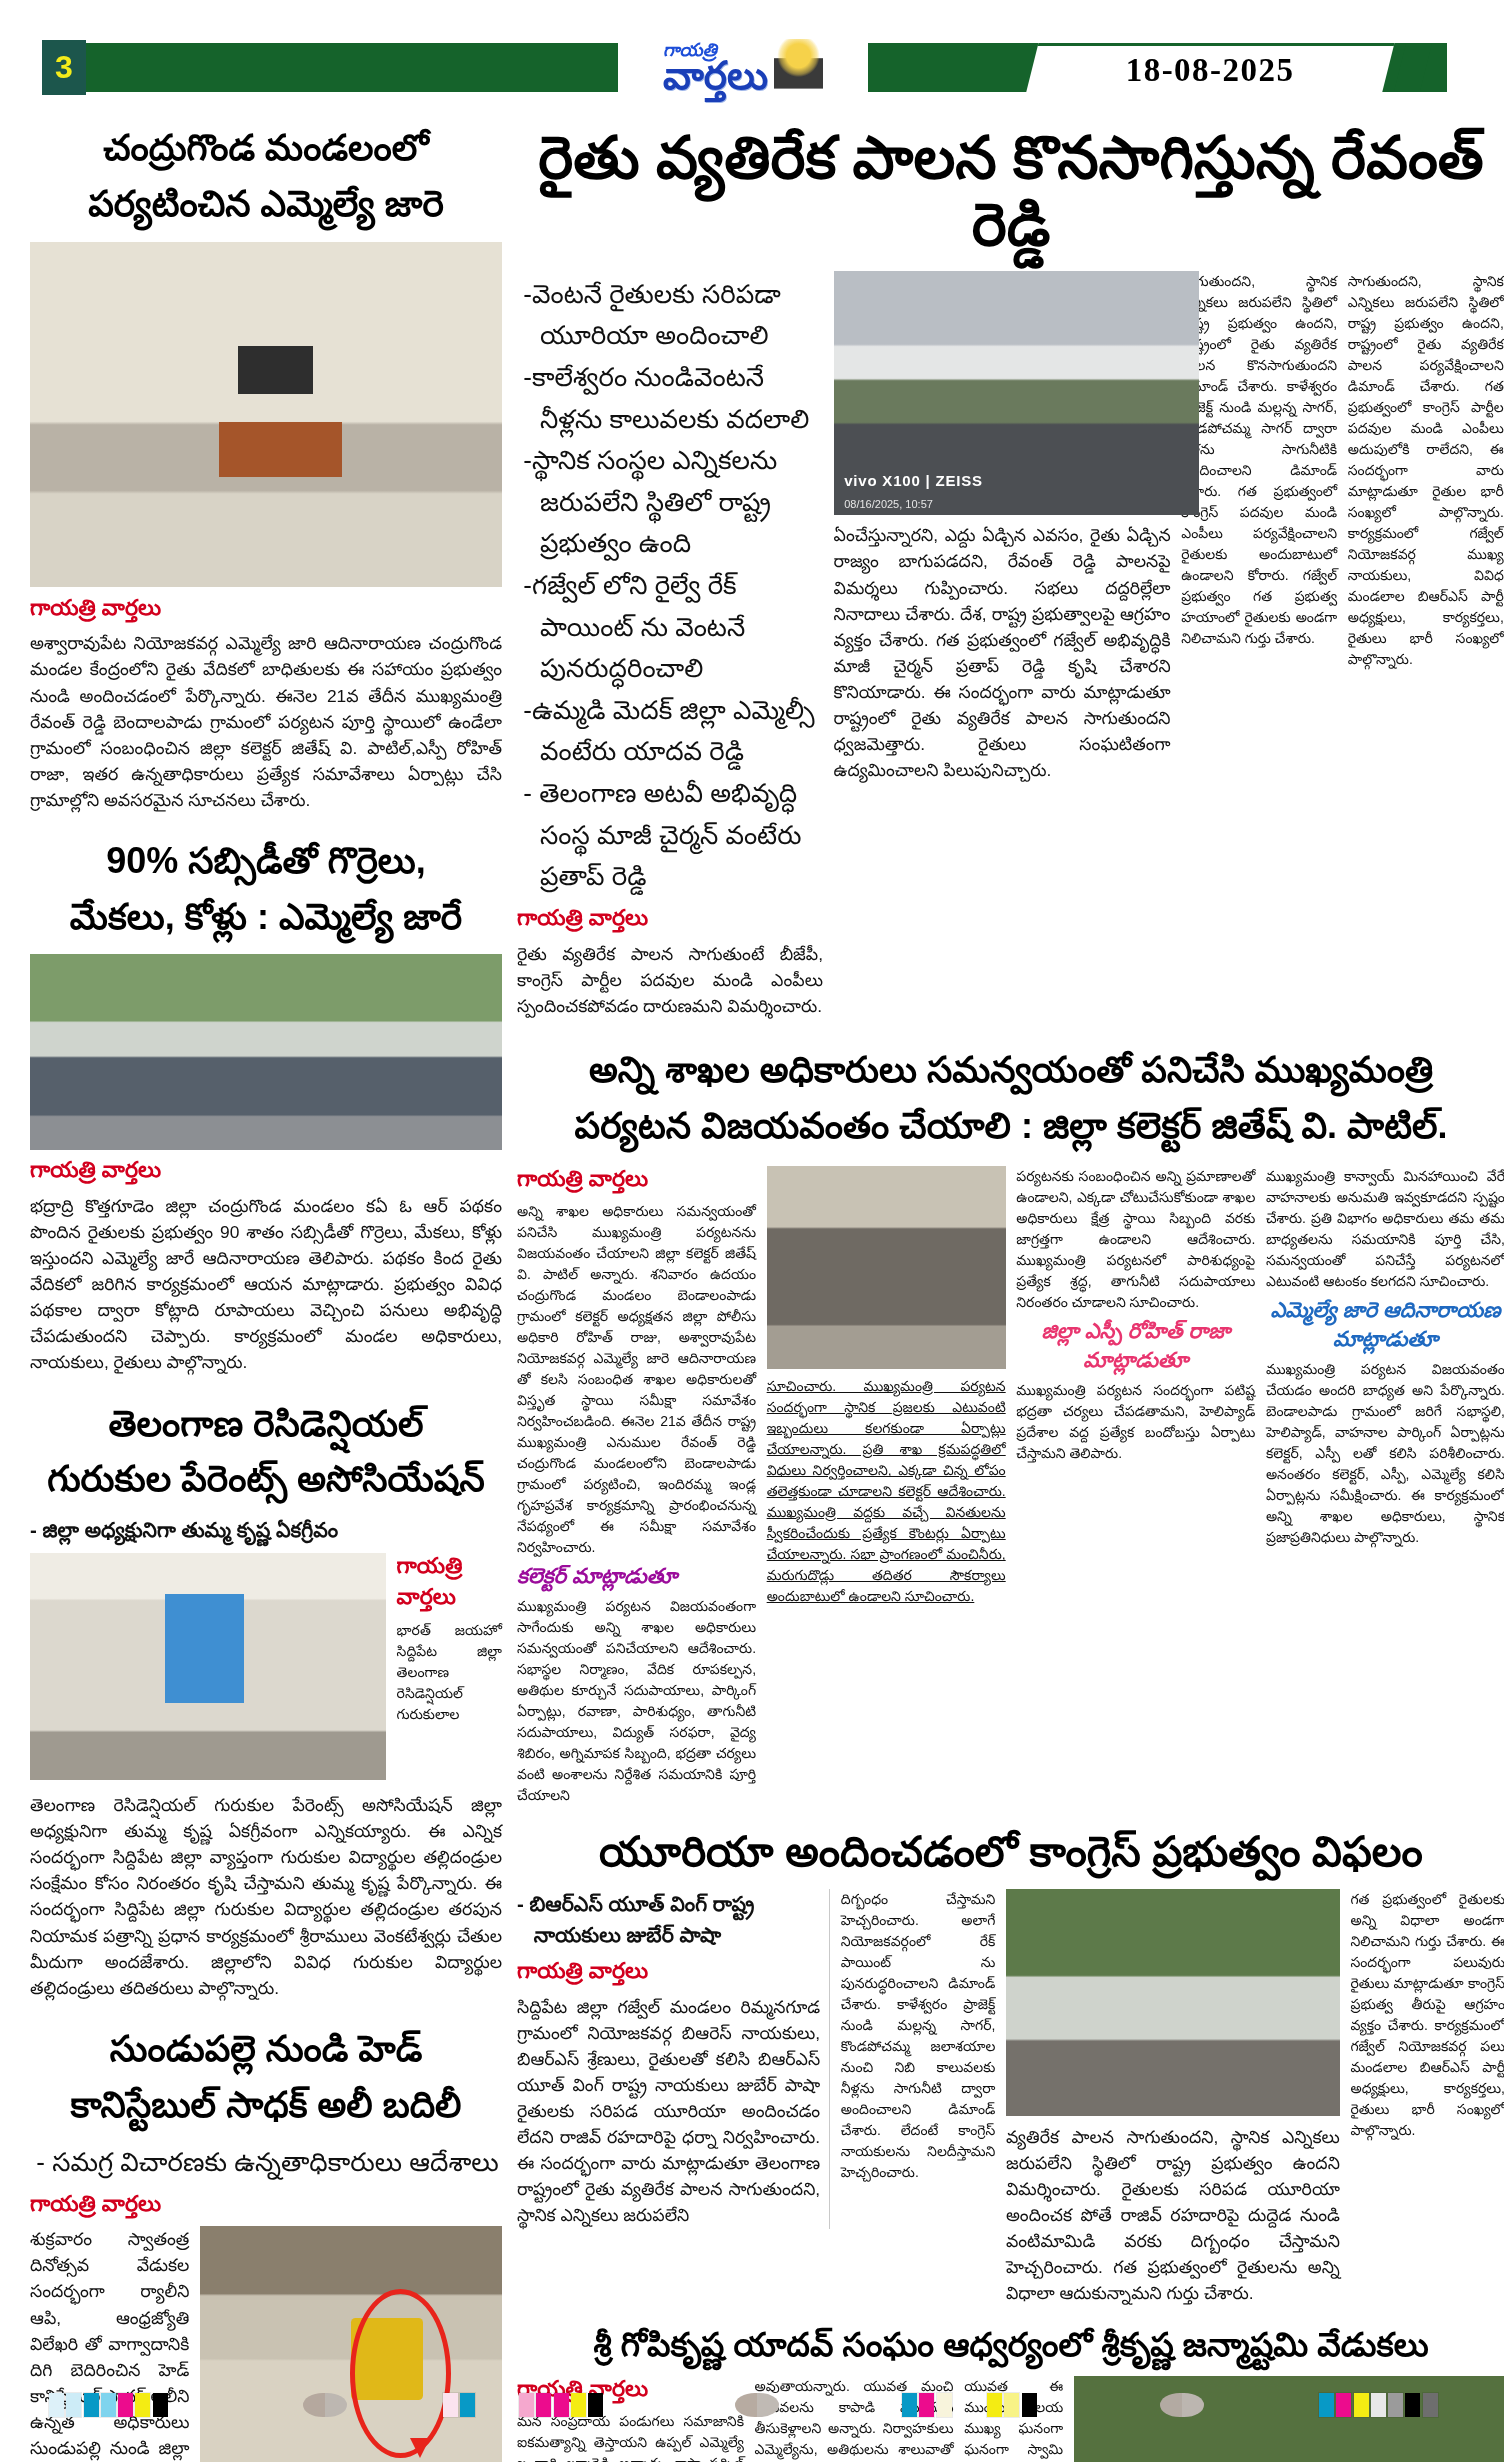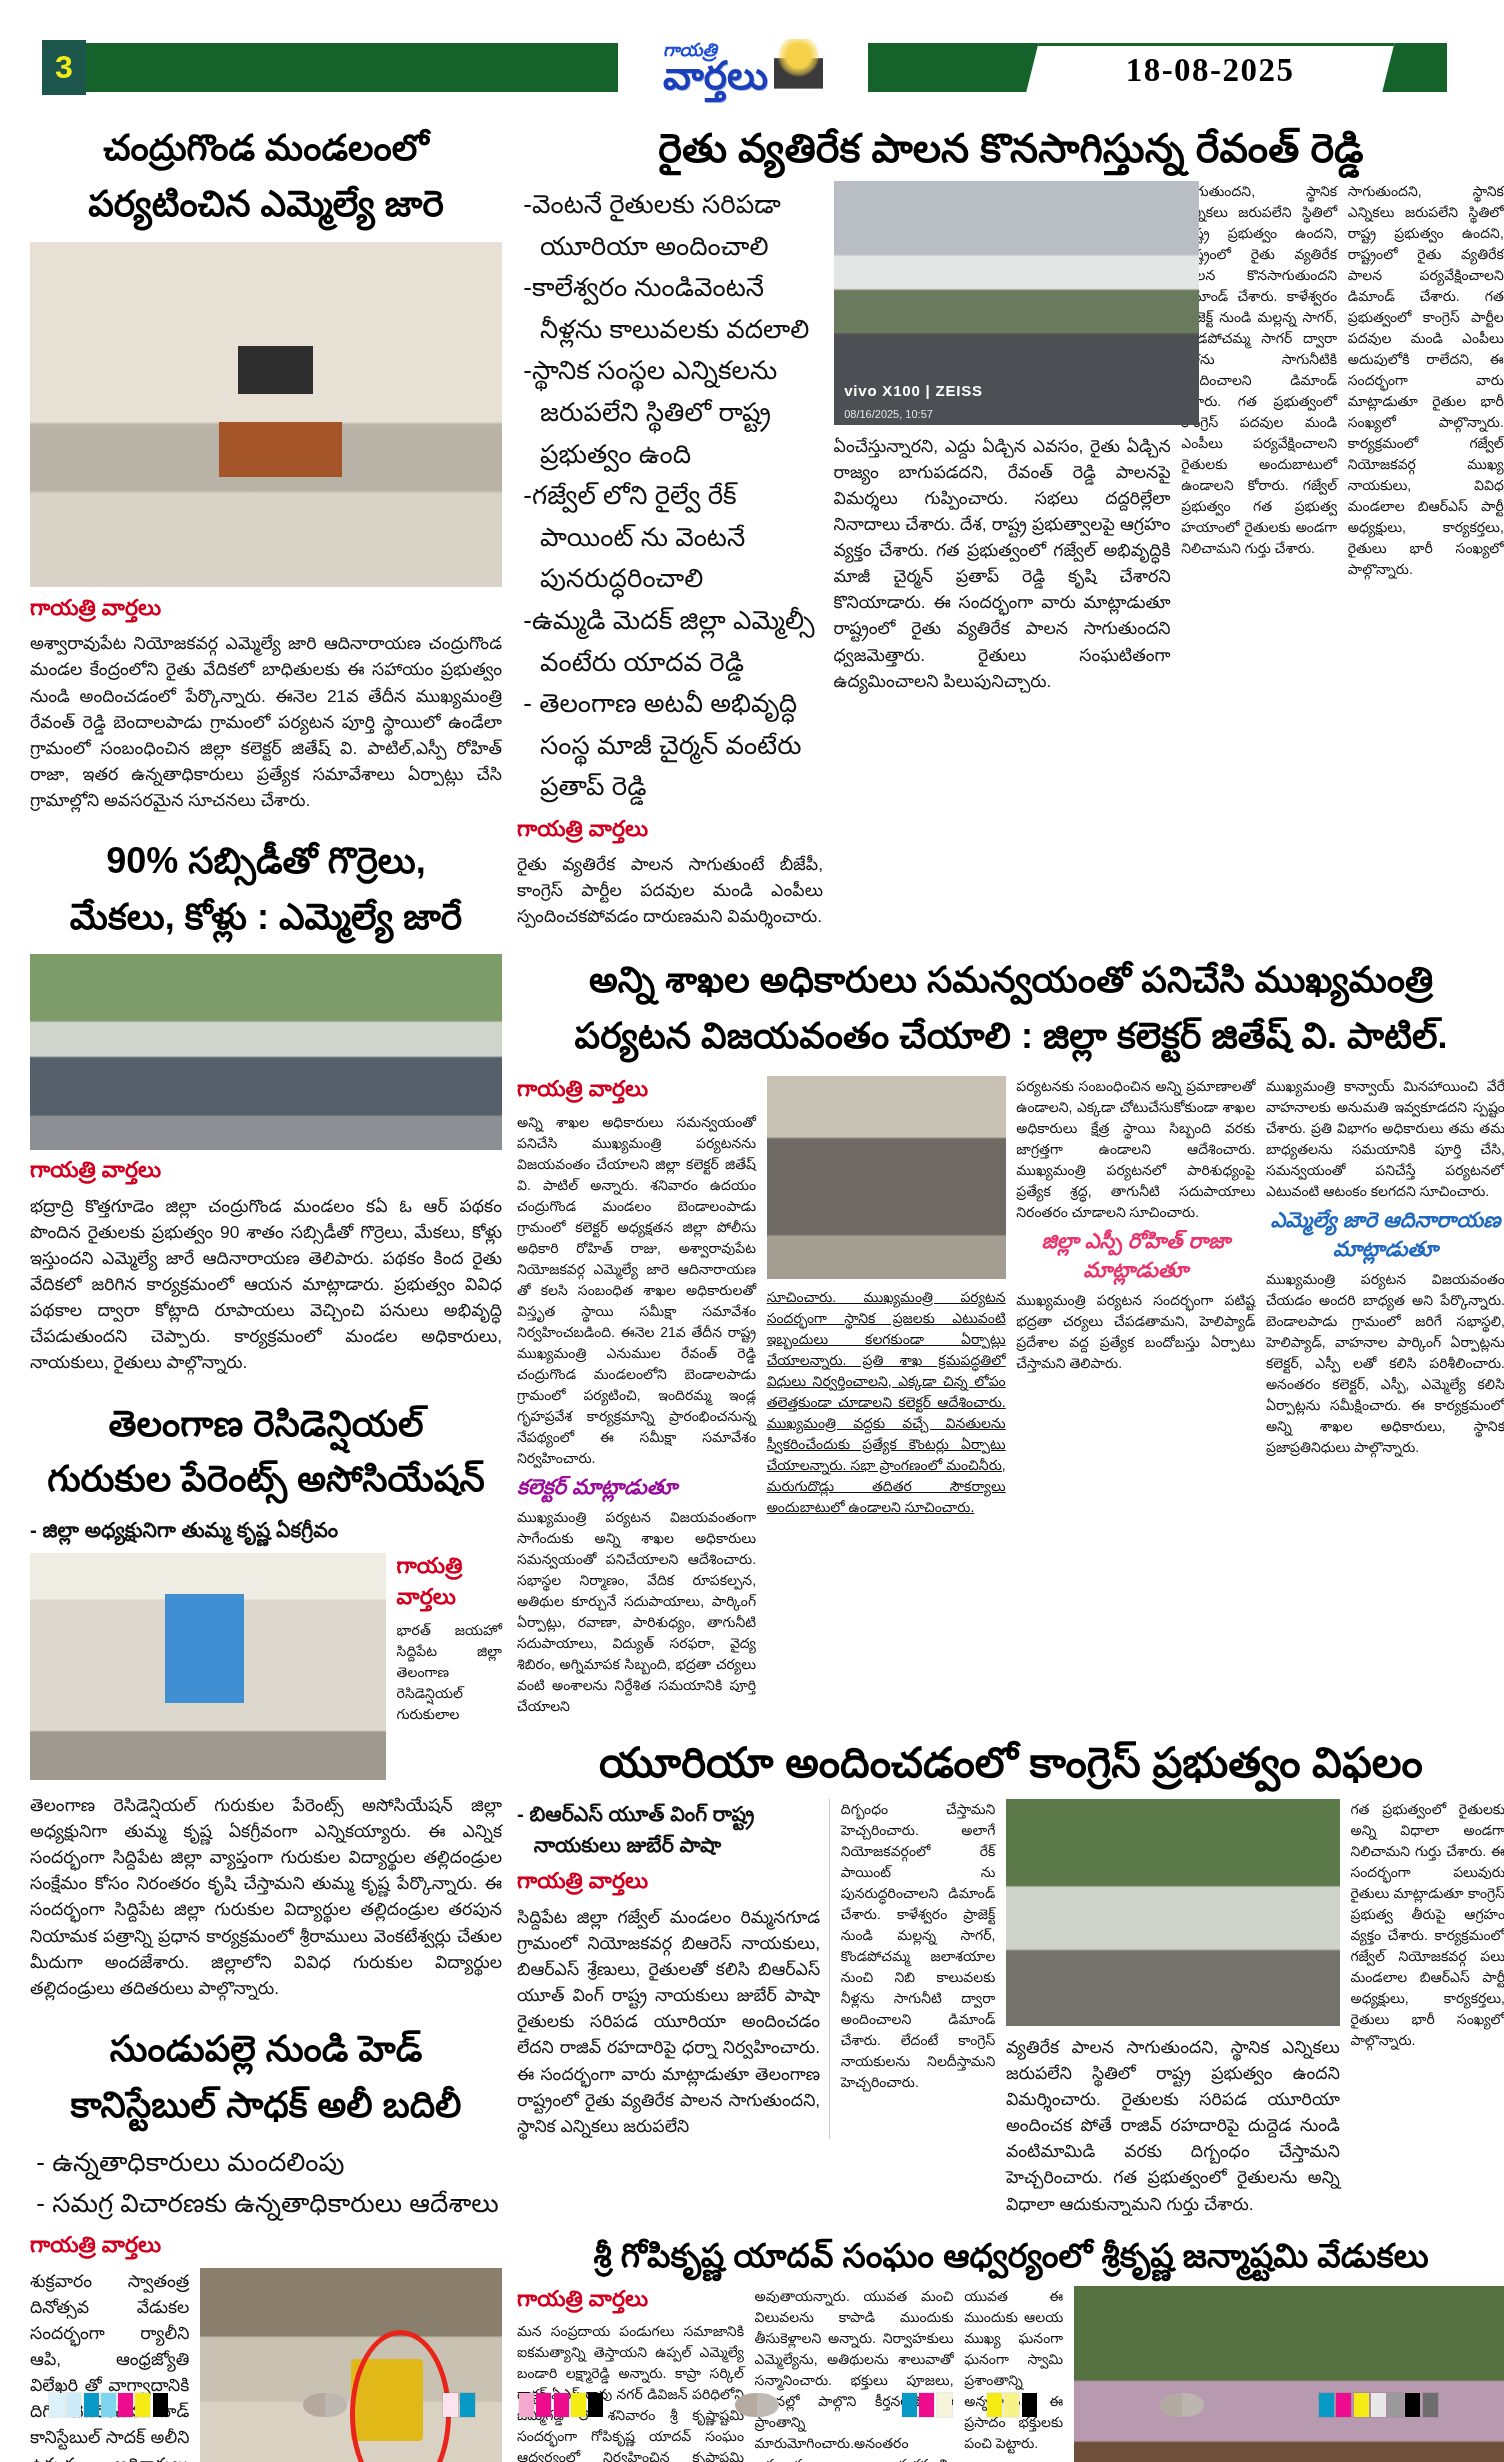--- a/index.html
+++ b/index.html
@@ -18,21 +18,21 @@
      linear-gradient(180deg,transparent 34%,#3a3a3a 35% 88%,transparent 89%);
      border-radius:4.5px;}
   .date-wrap{position:absolute;right:59px;top:0;width:356px;height:49px;background:#fff;transform:skewX(-14deg);
              display:flex;align-items:center;justify-content:center;border-top:3px solid #15632b;}
   .date-txt{transform:skewX(14deg);font-size:33px;font-weight:bold;color:#000;letter-spacing:1.5px;
             font-family:"Liberation Serif","DejaVu Serif",serif;}
   .end-wedge{position:absolute;right:21px;top:0;width:26px;height:49px;background:#15632b;transform:skewX(-14deg);}
   
   .hl{font-weight:bold;color:#000;text-align:center;}
   .hl-xl{font-size:36px;line-height:1.55;}
-  .hl-hero{font-size:40px;line-height:1.15;margin:4.5px 0 7.6px;}
+  .hl-hero{font-size:59px;line-height:1.15;margin:4.5px 0 7.6px;}
   .hl-big{font-size:36px;line-height:1.55;}
   .hl-urea{font-size:42px;line-height:1.1;}
   .hl-jan{font-size:33px;line-height:1.1;}
   .byline{color:#d2001e;font-weight:bold;font-size:22px;margin:7.6px 0 4.5px;}
   .body-txt{font-size:17.4px;line-height:1.5;text-align:justify;}
   .body-sm{font-size:14px;line-height:1.5;text-align:justify;}
   .dash-sub{font-size:20.5px;font-weight:bold;line-height:1.5;}
   .sub-magenta{color:#9b0c9b;font-weight:bold;font-size:21px;font-style:italic;margin:6px 0 3px;}
   .sub-pink{color:#e8356f;font-weight:bold;font-size:21px;font-style:italic;text-align:center;margin:6px 0 3px;}
   .sub-blue{color:#1f69c0;font-weight:bold;font-size:21px;font-style:italic;text-align:center;margin:6px 0 3px;}
@@ -135,21 +135,20 @@
       </div>
       <div class="body-txt" style="margin-top:6px;">తెలంగాణ రెసిడెన్షియల్ గురుకుల పేరెంట్స్ అసోసియేషన్ జిల్లా అధ్యక్షునిగా తుమ్మ కృష్ణ ఏకగ్రీవంగా ఎన్నికయ్యారు. ఈ ఎన్నిక సందర్భంగా సిద్దిపేట జిల్లా వ్యాప్తంగా గురుకుల విద్యార్థుల తల్లిదండ్రుల సంక్షేమం కోసం నిరంతరం కృషి చేస్తామని తుమ్మ కృష్ణ పేర్కొన్నారు. ఈ సందర్భంగా సిద్దిపేట జిల్లా గురుకుల విద్యార్థుల తల్లిదండ్రుల తరపున నియామక పత్రాన్ని ప్రధాన కార్యక్రమంలో శ్రీరాములు వెంకటేశ్వర్లు చేతుల మీదుగా అందజేశారు. జిల్లాలోని వివిధ గురుకుల విద్యార్థుల తల్లిదండ్రులు తదితరులు పాల్గొన్నారు.</div>
     </div>
 
     <div style="margin-top:20px;">
       <div class="hl hl-big">
         <span>సుండుపల్లె నుండి హెడ్</span><br>
         <span>కానిస్టేబుల్ సాధక్ అలీ బదిలీ</span>
       </div>
       <ul class="bullets" style="margin-top:9px;">
-          <li>- ఉన్నతాధికారులు మందలింపు</li>
           <li>- సమగ్ర విచారణకు ఉన్నతాధికారులు ఆదేశాలు</li>
         </ul>
       <div class="byline">గాయత్రి వార్తలు</div>
       <div class="figure-row">
         <div class="ph ph-rally fl-right">
           <div class="van"></div>
           <div class="circ"></div>
           <div class="tail"></div>
         </div>
         <div class="body-txt">శుక్రవారం స్వాతంత్ర దినోత్సవ వేడుకల సందర్భంగా ర్యాలీని ఆపి, ఆంధ్రజ్యోతి విలేఖరి తో వాగ్వాదానికి దిగి బెదిరించిన హెడ్ కానిస్టేబుల్ సాదక్ అలీని ఉన్నత అధికారులు సుండుపల్లి నుండి జిల్లా కేంద్రానికి బదిలీ చేశారు. ఈ</div>

